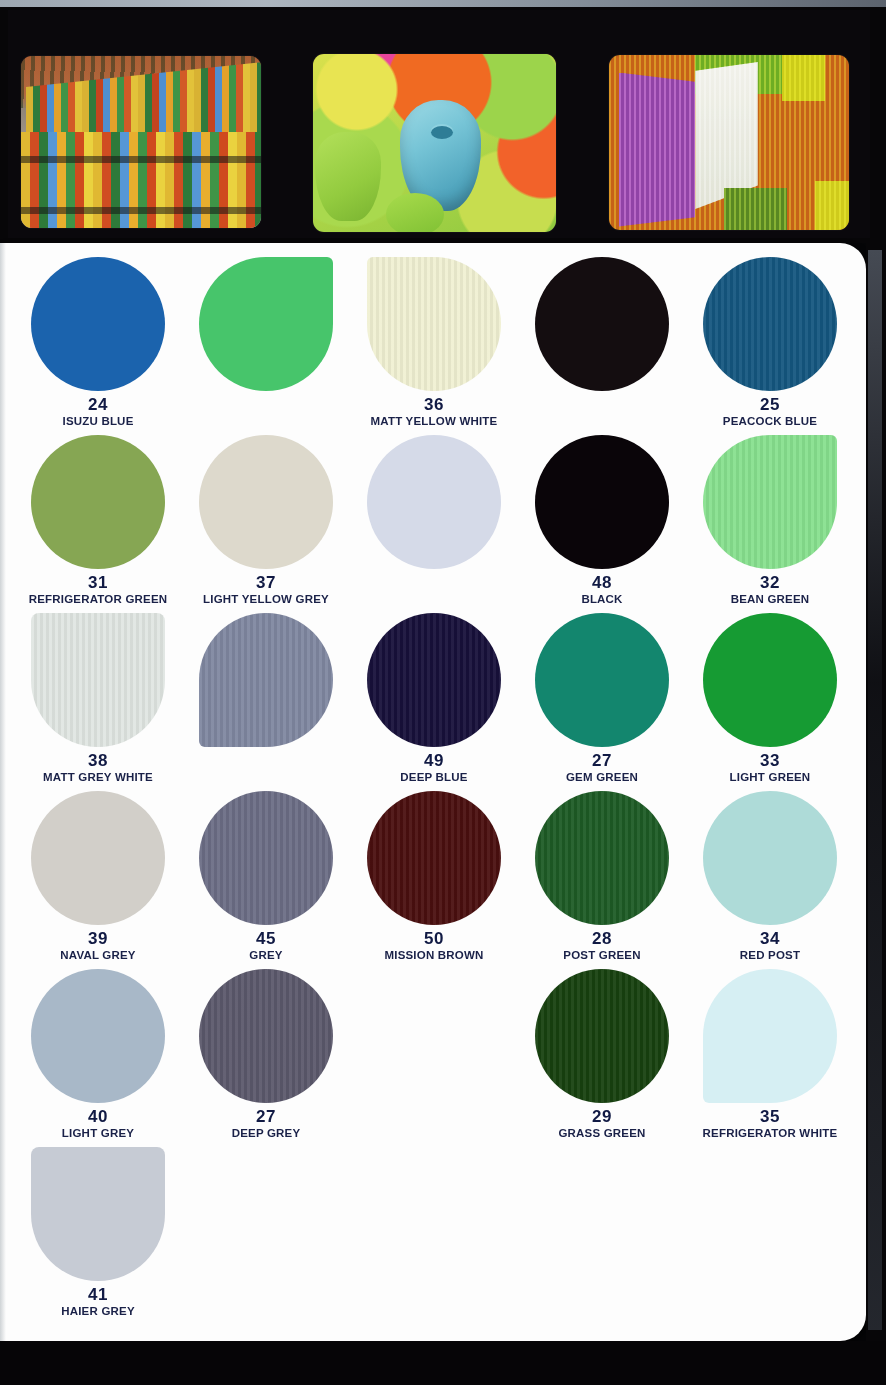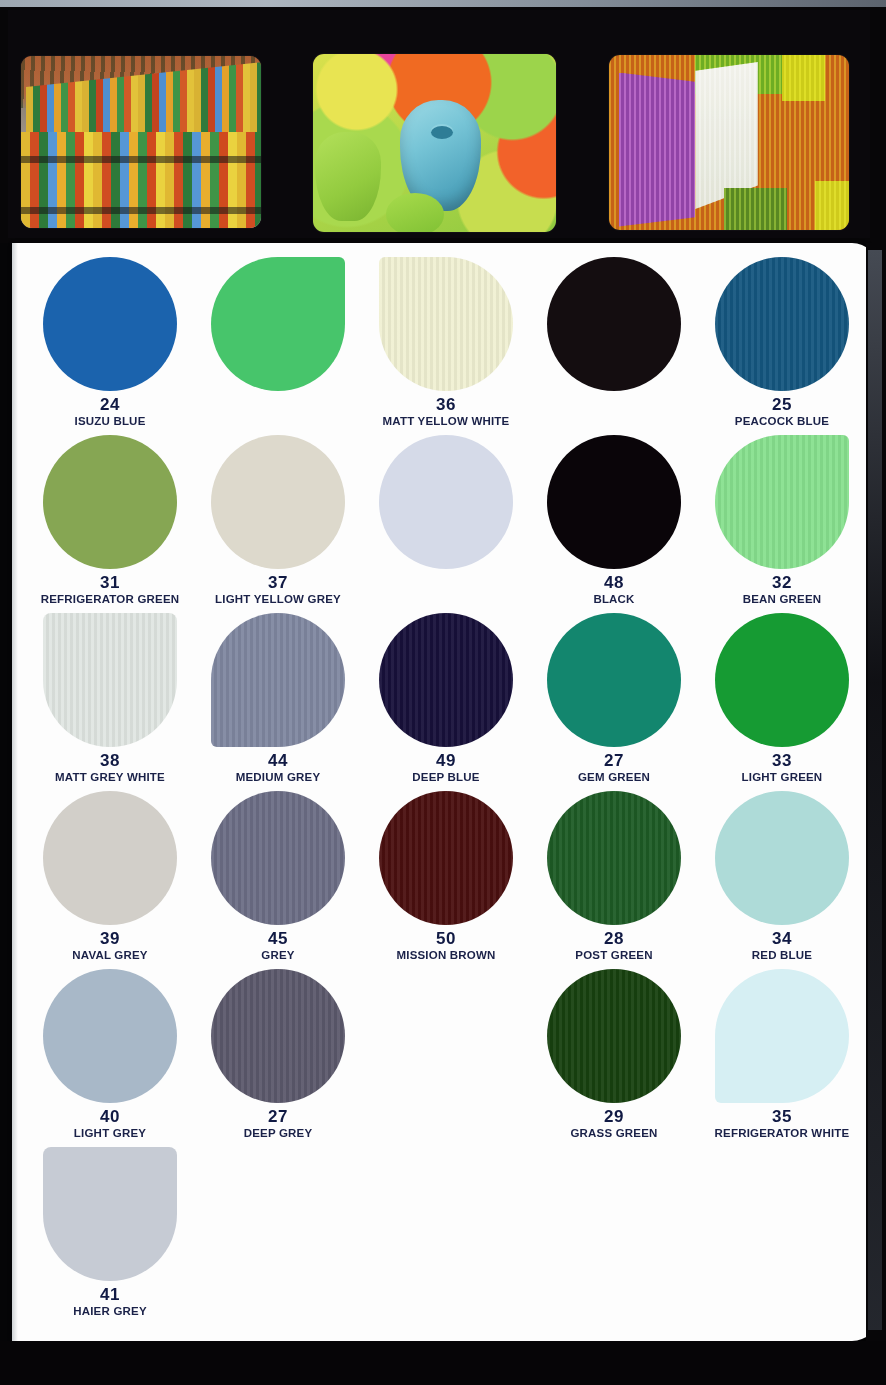--- a/index.html
+++ b/index.html
@@ -180,21 +180,21 @@
     position: absolute; inset: 0;
     background: repeating-linear-gradient(90deg,
       rgba(255,255,255,.22) 0px, rgba(255,255,255,.22) 2px,
       rgba(0,0,0,.20) 2px, rgba(0,0,0,.20) 5px);
     mix-blend-mode: overlay;
   }
 
   
   .card {
     position: absolute;
-    left: 12px;
+    left: 0;
     top: 243px;
     width: 866px;
     height: 1098px;
     background: #fdfdfd;
     border-top-right-radius: 26px;
     border-bottom-right-radius: 26px;
     box-shadow: 3px 3px 6px rgba(0,0,0,.55);
   }
   .card-left-edge {
     position: absolute; left:0; top:0; width: 6px; height: 100%;
@@ -388,24 +388,20 @@
         </div>
         <div class="cell">
           <div class="swatch sq-top striated" style="background-color: rgb(224, 230, 226);"></div>
           <div class="caption">
             <div class="code">38</div>
             <div class="cname">MATT GREY WHITE</div>
           </div>
         </div>
         <div class="cell">
           <div class="swatch sq-bl striated" style="background-color: rgb(127, 135, 160);"></div>
-          <div class="caption">
-            <div class="code">44</div>
-            <div class="cname">MEDIUM GREY</div>
-          </div>
         </div>
         <div class="cell">
           <div class="swatch striated" style="background-color: rgb(23, 16, 58);"></div>
           <div class="caption">
             <div class="code">49</div>
             <div class="cname">DEEP BLUE</div>
           </div>
         </div>
         <div class="cell">
           <div class="swatch" style="background-color: rgb(19, 134, 110);"></div>
@@ -446,21 +442,21 @@
           <div class="swatch striated" style="background-color: rgb(29, 91, 37);"></div>
           <div class="caption">
             <div class="code">28</div>
             <div class="cname">POST GREEN</div>
           </div>
         </div>
         <div class="cell">
           <div class="swatch" style="background-color: rgb(174, 219, 216);"></div>
           <div class="caption">
             <div class="code">34</div>
-            <div class="cname">RED BLUE</div>
+            <div class="cname">RED POST</div>
           </div>
         </div>
         <div class="cell">
           <div class="swatch" style="background-color: rgb(168, 184, 200);"></div>
           <div class="caption">
             <div class="code">40</div>
             <div class="cname">LIGHT GREY</div>
           </div>
         </div>
         <div class="cell">

